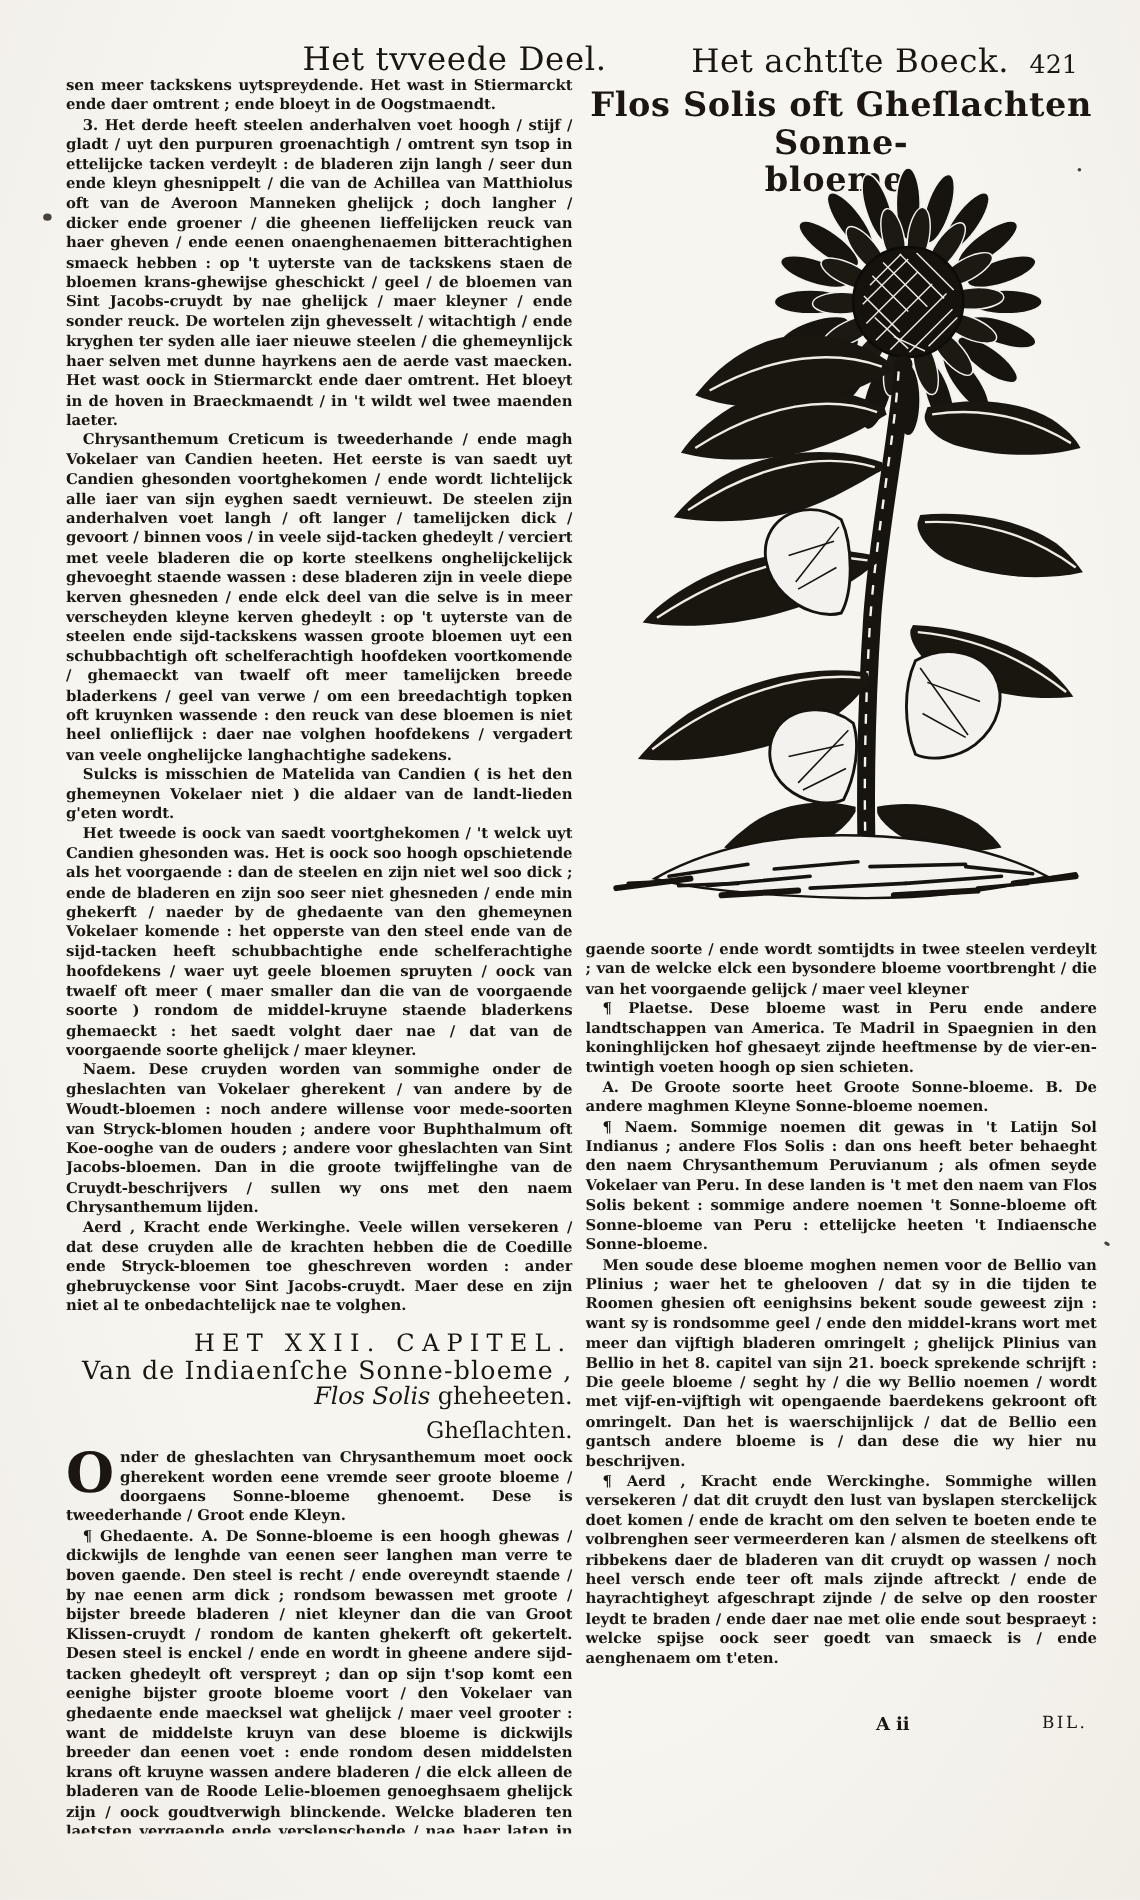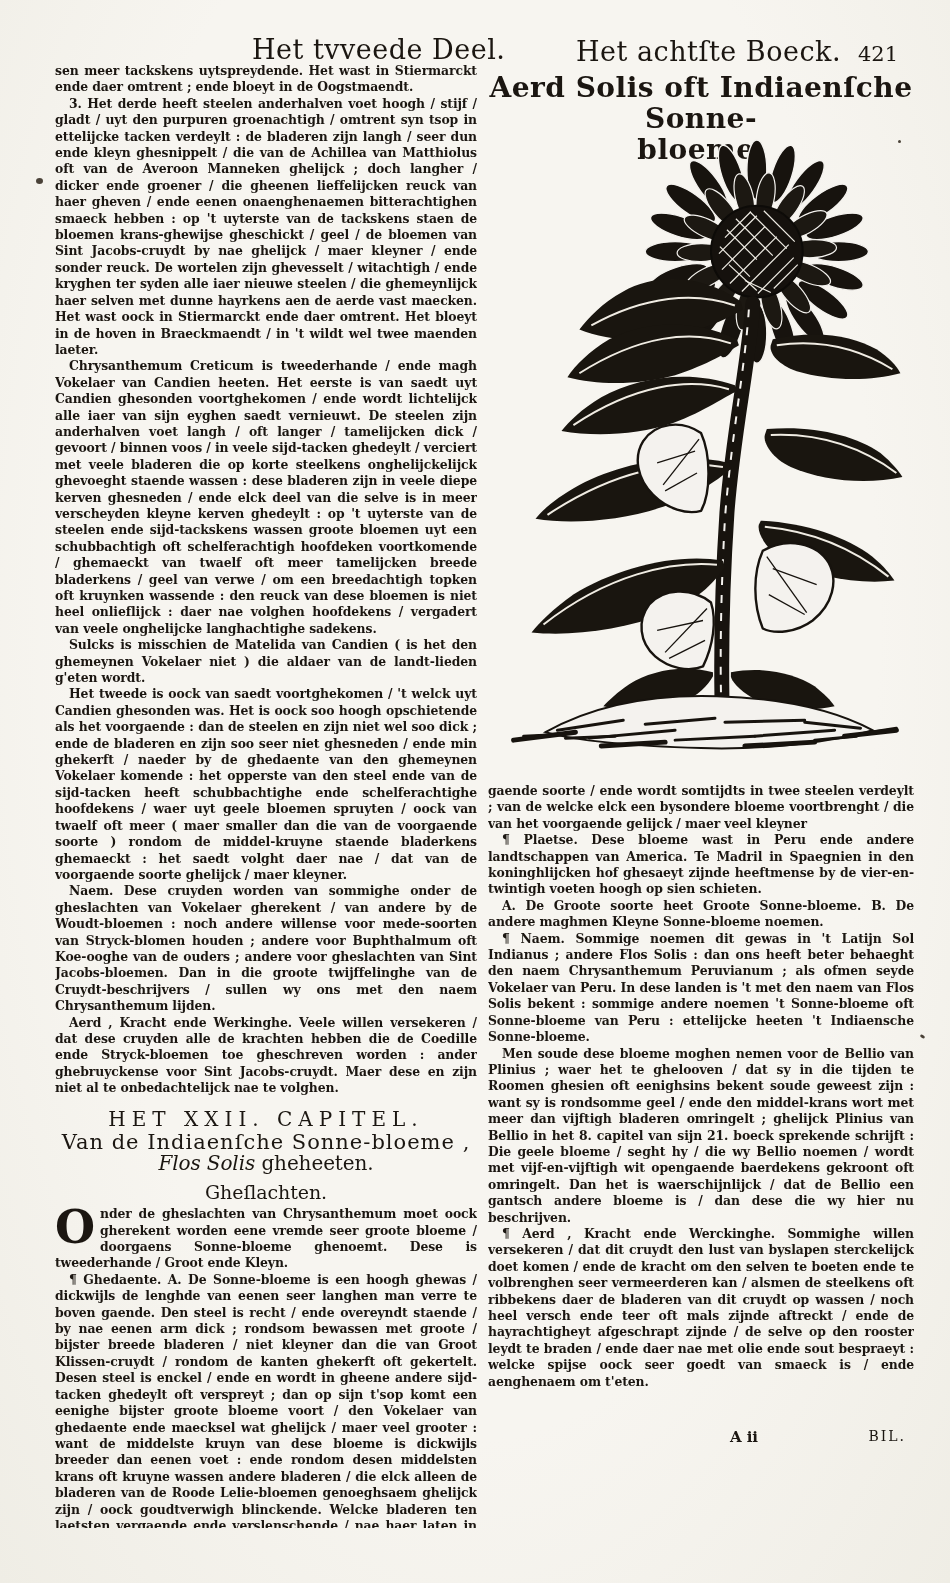--- a/index.html
+++ b/index.html
@@ -19,21 +19,21 @@
   .bt{font-weight:700;letter-spacing:-.1px;}
   .col{position:absolute;text-align:justify;font-size:12.4px;line-height:16.4px;}
   .col p{margin:0;text-indent:14px;}
   .col p.noindent{text-indent:0;}
   .col-left{left:55px;top:63px;width:422px;height:1465px;overflow:hidden;}
   .rtitle{position:absolute;left:488px;top:72px;width:426px;text-align:center;
     font-weight:700;font-size:28px;line-height:31px;letter-spacing:.5px;}
   .figure{position:absolute;left:505px;top:134px;width:400px;height:648px;}
   .col-right{left:488px;top:783px;width:426px;height:662px;overflow:hidden;}
   
-  .chap{text-align:center;font-weight:400;margin:14px 0 6px 0;}
+  .chap{text-align:right;font-weight:400;margin:14px 0 6px 0;}
   .chap .l1{font-size:20px;letter-spacing:6px;margin:0 0 7px 0;text-indent:0;}
   .chap .l2{font-size:21px;letter-spacing:1px;margin:0 0 5px 0;text-indent:0;}
   .chap .l3{font-size:20px;margin:0 0 12px 0;text-indent:0;}
   .chap .l3 .ital{font-style:italic;}
   .chap .sect{font-size:19px;margin:0 0 2px 0;text-indent:0;}
   .chap p{font-weight:400;}
   .dropcap{float:left;font-size:46px;line-height:39px;padding:2px 5px 0 0;font-weight:700;}
   
   .footer{position:absolute;left:488px;top:1428px;width:426px;font-size:15px;font-weight:700;}
   .footer .sig{position:absolute;left:242px;}
@@ -73,21 +73,21 @@
     </div>
 
     <p class="noindent has-dropcap">
       <span class="dropcap">O</span><span>nder de gheslachten van Chrysanthemum moet oock gherekent worden eene vremde seer groote bloeme / doorgaens Sonne-bloeme ghenoemt. Dese is tweederhande / Groot ende Kleyn.</span>
     </p>
     <p>¶ Ghedaente. A. De Sonne-bloeme is een hoogh ghewas / dickwijls de lenghde van eenen seer langhen man verre te boven gaende. Den steel is recht / ende overeyndt staende / by nae eenen arm dick ; rondsom bewassen met groote / bijster breede bladeren / niet kleyner dan die van Groot Klissen-cruydt / rondom de kanten ghekerft oft gekertelt. Desen steel is enckel / ende en wordt in gheene andere sijd-tacken ghedeylt oft verspreyt ; dan op sijn t'sop komt een eenighe bijster groote bloeme voort / den Vokelaer van ghedaente ende maecksel wat ghelijck / maer veel grooter : want de middelste kruyn van dese bloeme is dickwijls breeder dan eenen voet : ende rondom desen middelsten krans oft kruyne wassen andere bladeren / die elck alleen de bladeren van de Roode Lelie-bloemen genoeghsaem ghelijck zijn / oock goudtverwigh blinckende. Welcke bladeren ten laetsten vergaende ende verslenschende / nae haer laten in de middelste geele kruyne langhworpigh ende plat saedt : dat nochtans in dese Neder ende Hooghduytsche landen seer selden rijp ende bequaem om voort te saeyen wordt.</p>
 
   </div>
 
   <div class="rtitle">
-    <div>Aerd Solis oft Indiaenſche Sonne-</div>
+    <div>Flos Solis oft Gheſlachten Sonne-</div>
     <div>bloeme.</div>
   </div>
 
   <div class="figure">
     <svg width="400" height="648" viewBox="0 0 400 650" xmlns="http://www.w3.org/2000/svg">
 
       <g fill="#17130e" stroke="#f4f2ee" stroke-width="1.4">
         <ellipse cx="252" cy="36" rx="10" ry="30" transform="rotate(0 252 118)"></ellipse>
         <ellipse cx="252" cy="36" rx="10" ry="30" transform="rotate(18 252 118)"></ellipse>
         <ellipse cx="252" cy="36" rx="10" ry="30" transform="rotate(36 252 118)"></ellipse>

